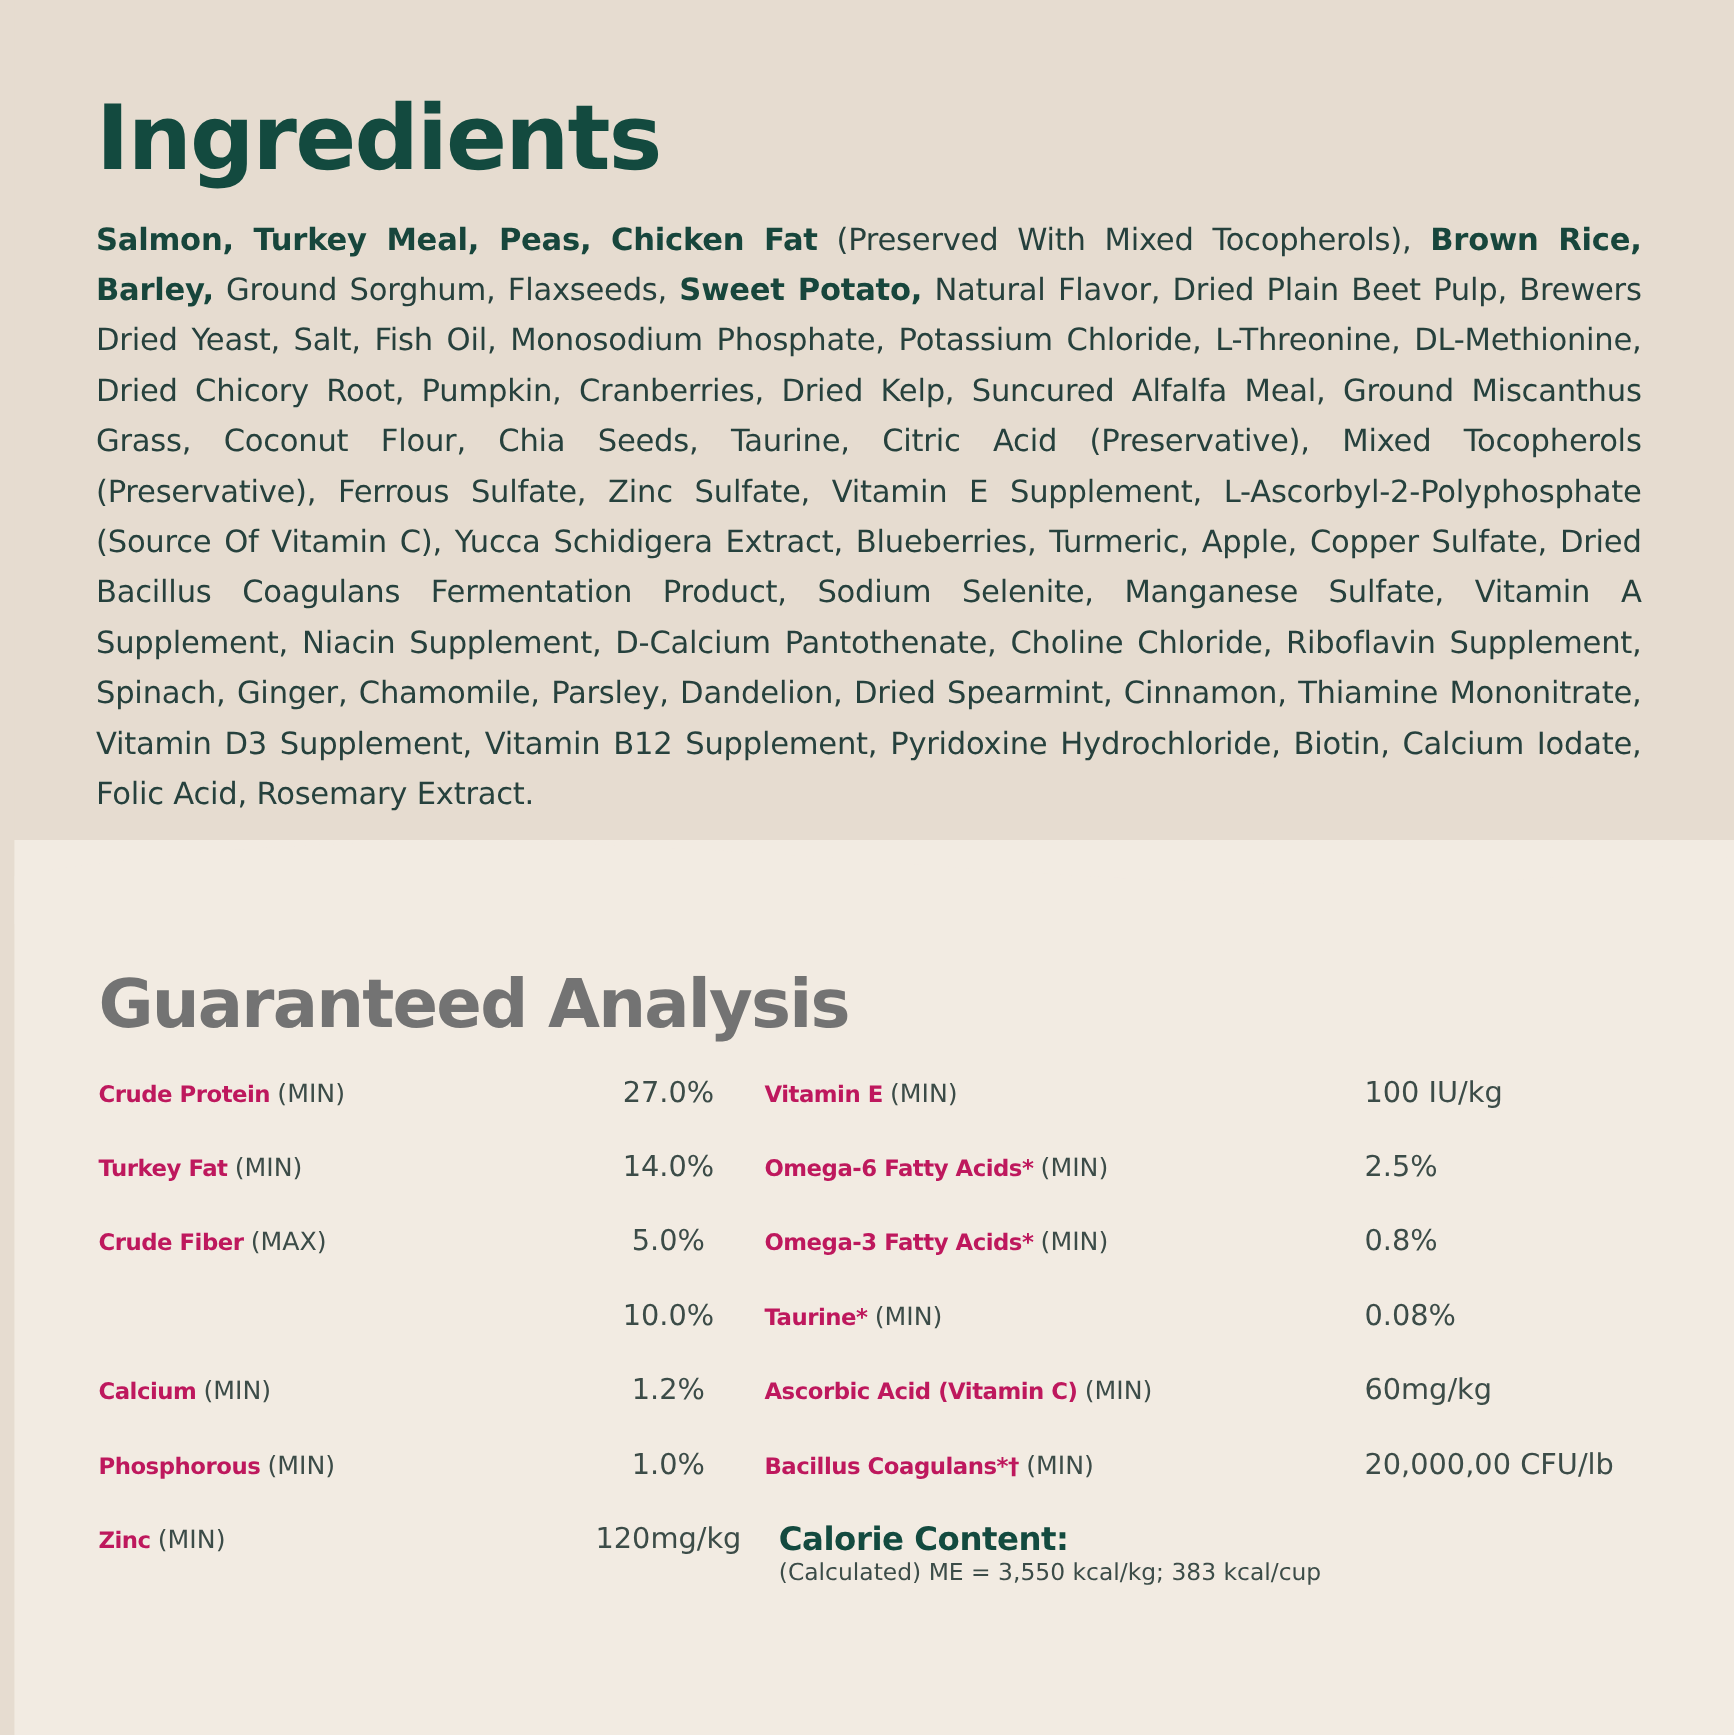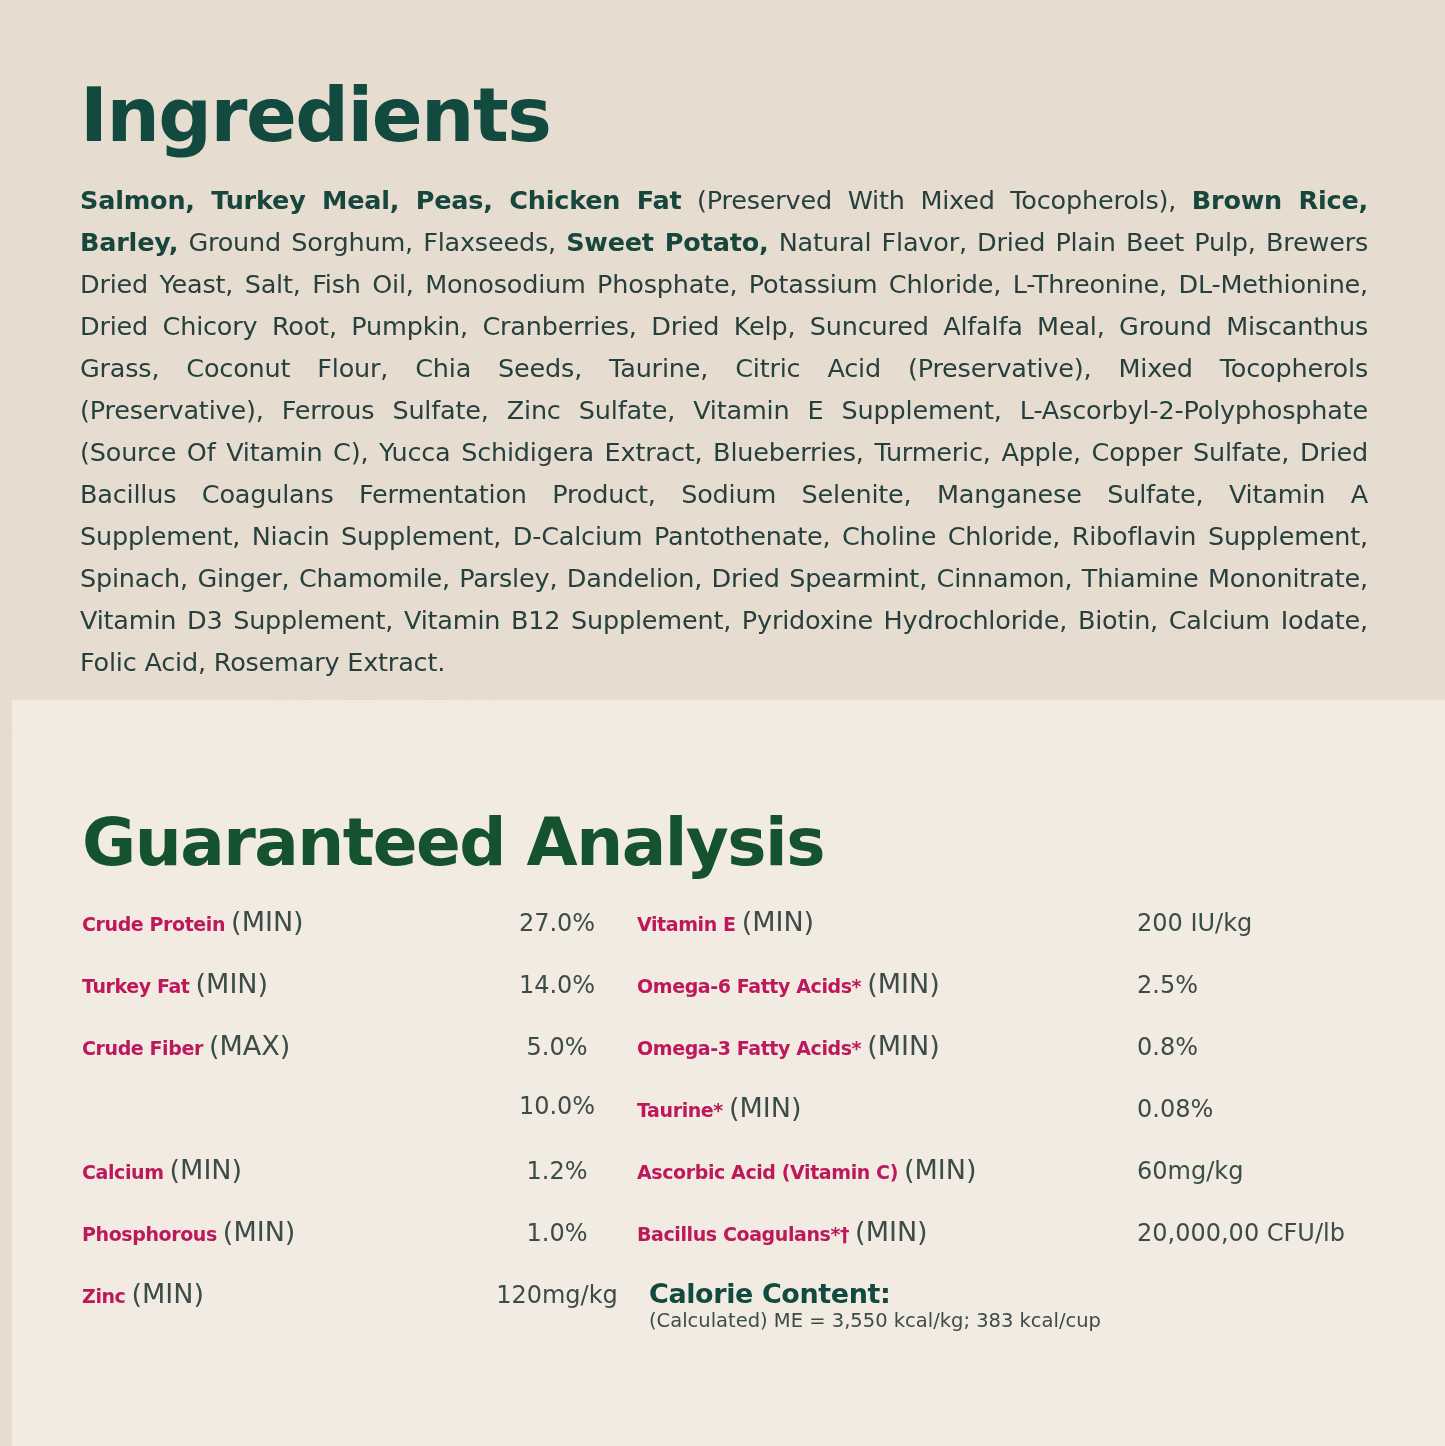--- a/index.html
+++ b/index.html
@@ -78,22 +78,22 @@
   
   .ga-section {
     position: absolute;
     left: 70px;
     top: 810px;
     width: 1300px;
   }
   h2.title-ga {
     font-family: "DejaVu Sans", sans-serif;
     font-weight: bold;
-    color: #14532d;
-    font-size: 66px;
+    color: #737373;
+    font-size: 56px;
     line-height: 1.0;
     letter-spacing: -1.5px;
     margin: 0 0 30px 0;
   }
 
   .ga-columns {
     display: flex;
     flex-direction: row;
     width: 100%;
   }
@@ -108,21 +108,21 @@
   .ga-label {
     color: #be185d;
     font-weight: bold;
     font-size: 19px;
     letter-spacing: -0.4px;
     white-space: nowrap;
   }
   .ga-qual {
     color: #3c4c48;
     font-weight: normal;
-    font-size: 27px;
+    font-size: 21px;
     margin-left: 6px;
     white-space: nowrap;
   }
   .ga-value {
     color: #3c4c48;
     font-size: 24px;
     margin-left: auto;
     white-space: nowrap;
   }
 
@@ -239,21 +239,21 @@
           </div>
 
         </div>
 
         <div class="ga-col-right">
 
           <div class="ga-row">
             <span class="ga-name-wrap">
               <span class="ga-label">Vitamin E</span><span class="ga-qual">(MIN)</span>
             </span>
-            <span class="ga-value">200 IU/kg</span>
+            <span class="ga-value">100 IU/kg</span>
           </div>
 
           <div class="ga-row">
             <span class="ga-name-wrap">
               <span class="ga-label">Omega-6 Fatty Acids*</span><span class="ga-qual">(MIN)</span>
             </span>
             <span class="ga-value">2.5%</span>
           </div>
 
           <div class="ga-row">

